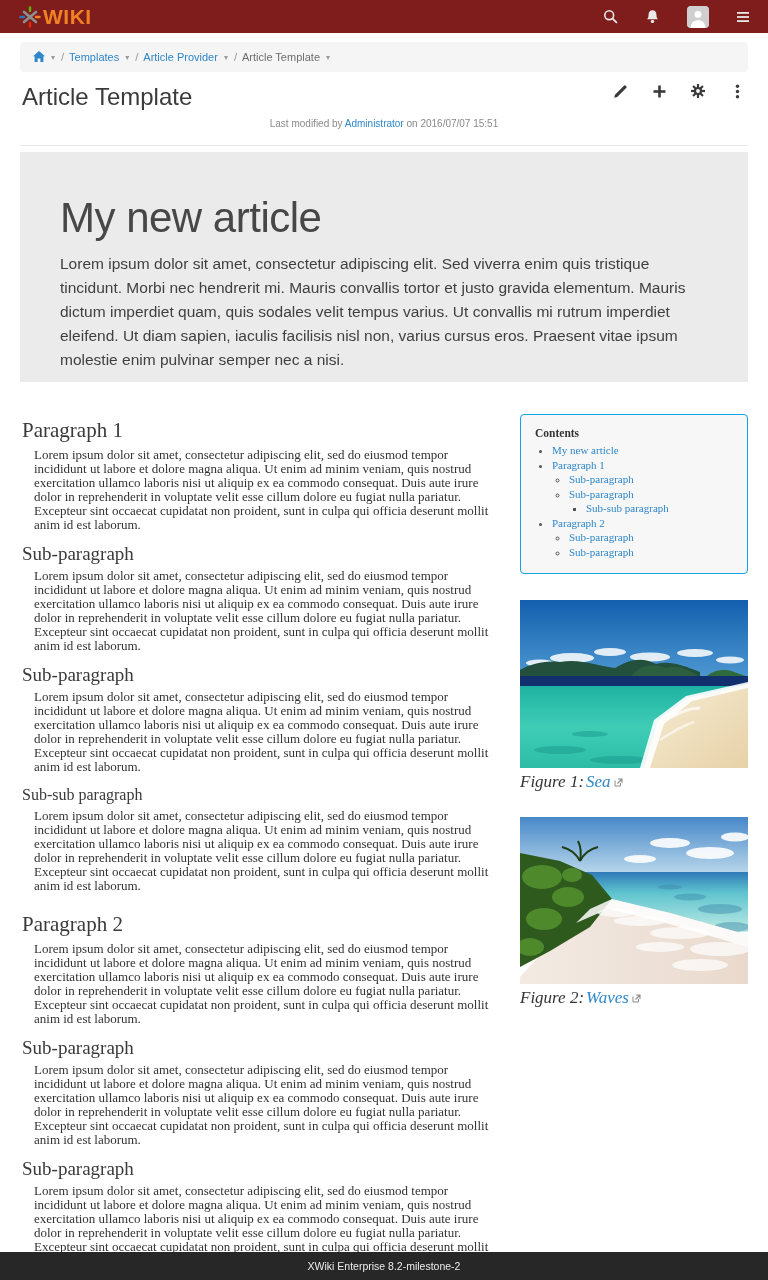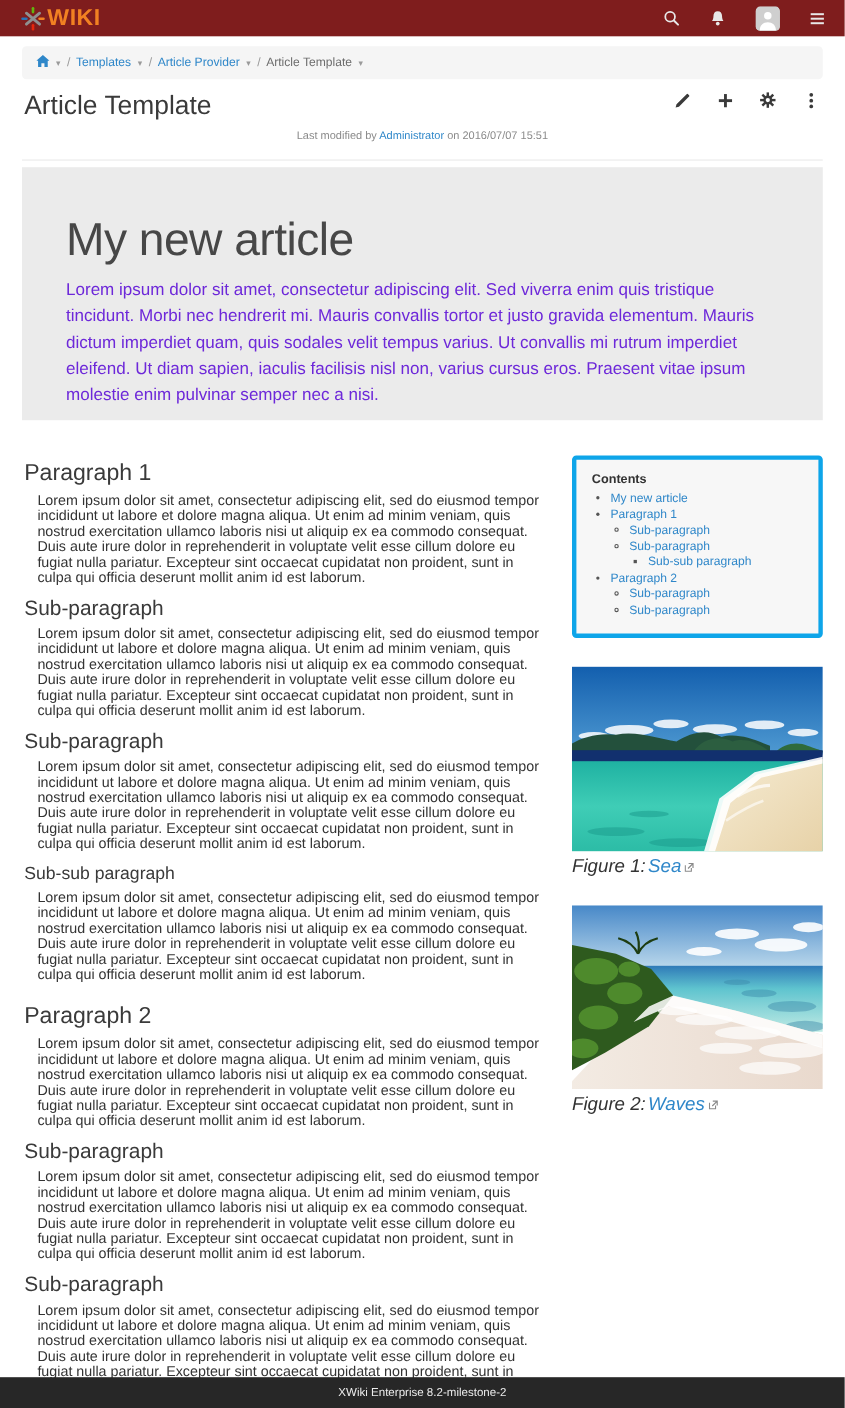--- a/index.html
+++ b/index.html
@@ -55,36 +55,36 @@
 
   
   .hero {
     margin: 6px 20px 0; background: #ebebeb;
     padding: 44px 40px 36px; height: 230px;
   }
   .hero-title {
     font-size: 42px; line-height: 44px; font-weight: 400;
     color: #474747; letter-spacing: -0.5px; margin-bottom: 12px;
   }
-  .hero-lead { font-size: 15.5px; line-height: 24px; color: #6d28d9; }
-
-  
-  .main { display: flex; gap: 14px; padding: 0 20px; margin-top: 32px; }
+  .hero-lead { font-size: 15.5px; line-height: 24px; color: #404040; }
+
+  
+  .main { display: flex; gap: 14px; padding: 0 20px; margin-top: 32px; font-family: Liberation Serif, serif; }
   .col-left { flex: 1 1 auto; min-width: 0; padding-left: 2px; }
   .col-right { width: 228px; flex: 0 0 228px; }
 
   .sec-h2 { font-size: 21px; line-height: 26px; font-weight: 400; color: #3a3a3a; margin: 18px 0 5px; }
   .sec-h2.first { margin-top: 3px; }
   .sec-h3 { font-size: 19px; line-height: 22px; font-weight: 400; color: #3a3a3a; margin: 4px 0 4px; }
   .sec-h4 { font-size: 16px; line-height: 20px; font-weight: 400; color: #3a3a3a; margin: 3px 0 4px; }
   .body-p { font-size: 13px; line-height: 14px; color: #333; margin: 0 12px 11px; }
 
   
   .toc-panel {
-    background: #f7f7f7; border: 4px solid #0ea5e9; border-radius: 4px;
+    background: #f7f7f7; border: 1px solid #0ea5e9; border-radius: 4px;
     padding: 12px 14px 14px; font-size: 11px;
   }
   .toc-title { font-weight: bold; color: #333; font-size: 11.5px; margin-bottom: 4px; }
   .toc-panel ul { margin: 0; padding-left: 17px; }
   .toc-panel li { line-height: 14.5px; color: #555; }
   .toc-panel > ul > li { list-style: disc; }
   .toc-panel ul ul > li { list-style: circle; }
   .toc-panel ul ul ul > li { list-style: square; }
   .toc-panel a { color: #2f87c9; }
 

